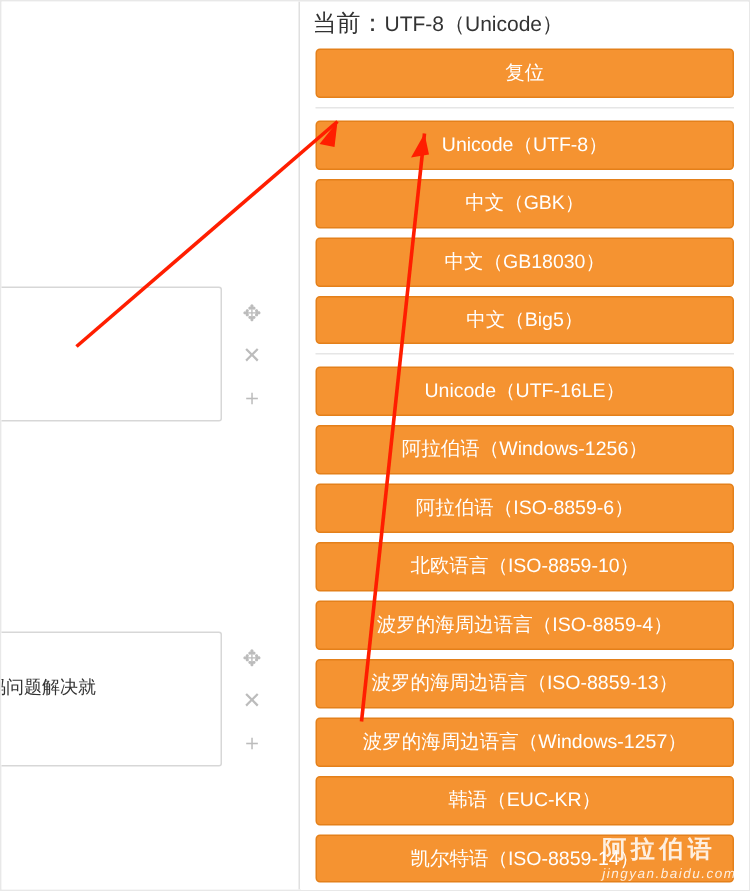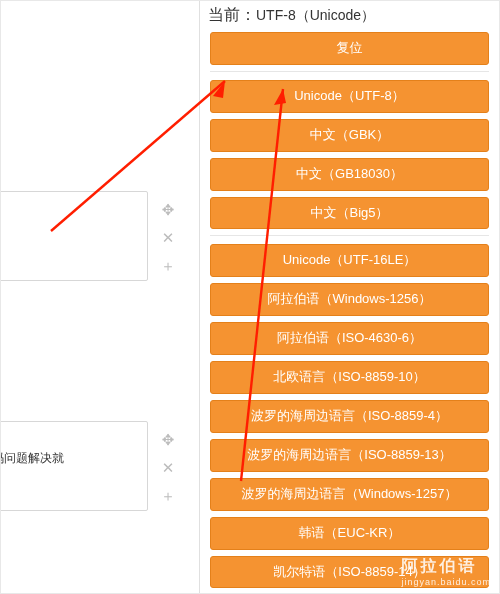--- a/index.html
+++ b/index.html
@@ -24,21 +24,21 @@
   .hcol1{left:158px;top:200px;}
   .hcol2{left:158px;top:430px;}
   .hicon{display:block;width:18px;height:18px;margin-bottom:10px;color:#bcbcbc;text-align:center;line-height:18px;font-size:15px;cursor:pointer;}
   
   .arrow{position:absolute;pointer-events:none;}
   .arrow line{stroke:#ff1e00;stroke-width:2.4;}
   .arrow polygon{fill:#ff1e00;}
   
   .watermark{position:absolute;right:8px;bottom:6px;color:#fff;font-size:10px;letter-spacing:2px;opacity:.85;}
   .watermark .big{font-size:16px;font-weight:bold;letter-spacing:3px;}
-  .watermark .small{font-size:9px;letter-spacing:1px;display:block;}
+  .watermark .small{font-size:9px;letter-spacing:1px;display:block;font-style:italic;}
 </style>
 </head>
 <body>
 
 <div class="viewport">
 
   <div class="left-pane">
     <div class="card card1"></div>
     <div class="handle-col hcol1">
       <span class="hicon">✥</span>
@@ -66,21 +66,21 @@
       <div id="group1">
           <div class="btn">Unicode（UTF-8）</div>
           <div class="btn">中文（GBK）</div>
           <div class="btn">中文（GB18030）</div>
           <div class="btn">中文（Big5）</div>
         </div>
       <div class="sep"></div>
       <div id="group2">
           <div class="btn">Unicode（UTF-16LE）</div>
           <div class="btn">阿拉伯语（Windows-1256）</div>
-          <div class="btn">阿拉伯语（ISO-4630-6）</div>
+          <div class="btn">阿拉伯语（ISO-8859-6）</div>
           <div class="btn">北欧语言（ISO-8859-10）</div>
           <div class="btn">波罗的海周边语言（ISO-8859-4）</div>
           <div class="btn">波罗的海周边语言（ISO-8859-13）</div>
           <div class="btn">波罗的海周边语言（Windows-1257）</div>
           <div class="btn">韩语（EUC-KR）</div>
           <div class="btn">凯尔特语（ISO-8859-14）</div>
         </div>
     </div>
   </div>
 

